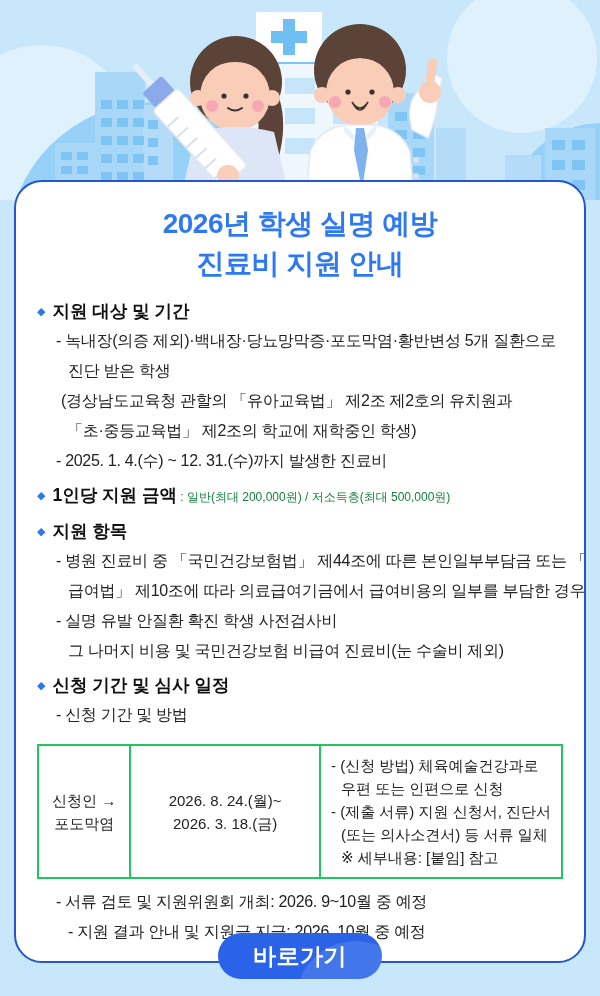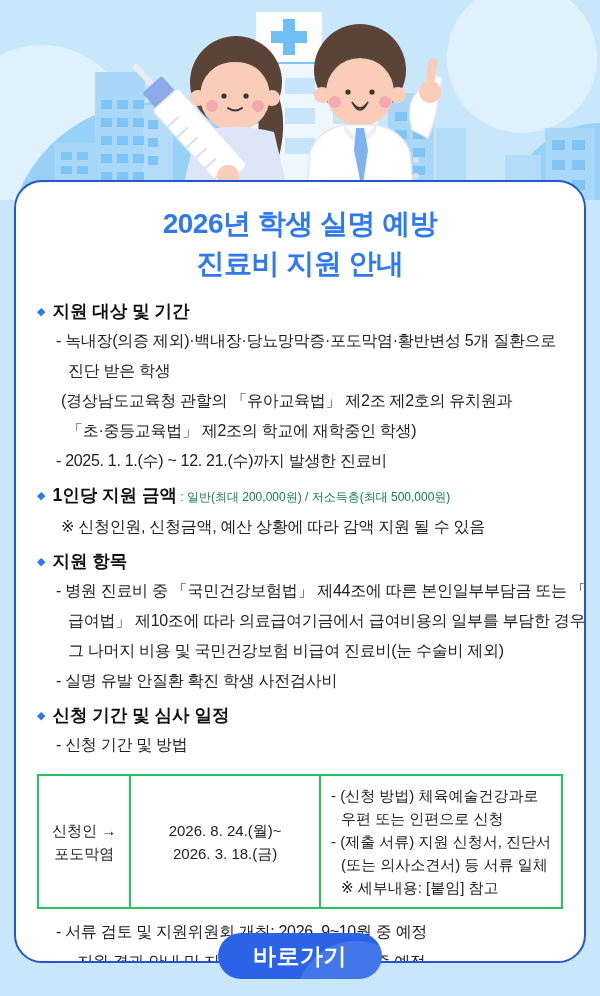--- a/index.html
+++ b/index.html
@@ -202,34 +202,33 @@
         <div>진료비 지원 안내</div>
       </div>
 
       <div class="sec-head first-head">
         <span class="diamond">◆</span><span>지원 대상 및 기간</span>
       </div>
       <div class="b-line ind-dash">- 녹내장(의증 제외)·백내장·당뇨망막증·포도막염·황반변성 5개 질환으로</div>
       <div class="b-line ind-cont">진단 받은 학생</div>
       <div class="b-line ind-paren">(경상남도교육청 관할의 「유아교육법」 제2조 제2호의 유치원과</div>
       <div class="b-line ind-paren2">「초·중등교육법」 제2조의 학교에 재학중인 학생)</div>
-      <div class="b-line ind-dash">- 2025. 1. 1.(수) ~ 12. 21.(수)까지 발생한 진료비</div>
+      <div class="b-line ind-dash">- 2025. 1. 4.(수) ~ 12. 31.(수)까지 발생한 진료비</div>
 
       <div class="sec-head">
         <span class="diamond">◆</span><span>1인당 지원 금액</span><span class="rest"> : 일반(최대 200,000원) / 저소득층(최대 500,000원)</span>
       </div>
-      <div class="b-line ind-note">※ 신청인원, 신청금액, 예산 상황에 따라 감액 지원 될 수 있음</div>
 
       <div class="sec-head">
         <span class="diamond">◆</span><span>지원 항목</span>
       </div>
       <div class="b-line ind-dash">- 병원 진료비 중 「국민건강보험법」 제44조에 따른 본인일부부담금 또는 「의료</div>
       <div class="b-line ind-cont">급여법」 제10조에 따라 의료급여기금에서 급여비용의 일부를 부담한 경우</div>
+      <div class="b-line ind-dash">- 실명 유발 안질환 확진 학생 사전검사비</div>
       <div class="b-line ind-cont">그 나머지 비용 및 국민건강보험 비급여 진료비(눈 수술비 제외)</div>
-      <div class="b-line ind-dash">- 실명 유발 안질환 확진 학생 사전검사비</div>
 
       <div class="sec-head">
         <span class="diamond">◆</span><span>신청 기간 및 심사 일정</span>
       </div>
       <div class="b-line ind-dash">- 신청 기간 및 방법</div>
 
       <table class="sched">
         <tbody>
             <tr>
           <td class="c1">

